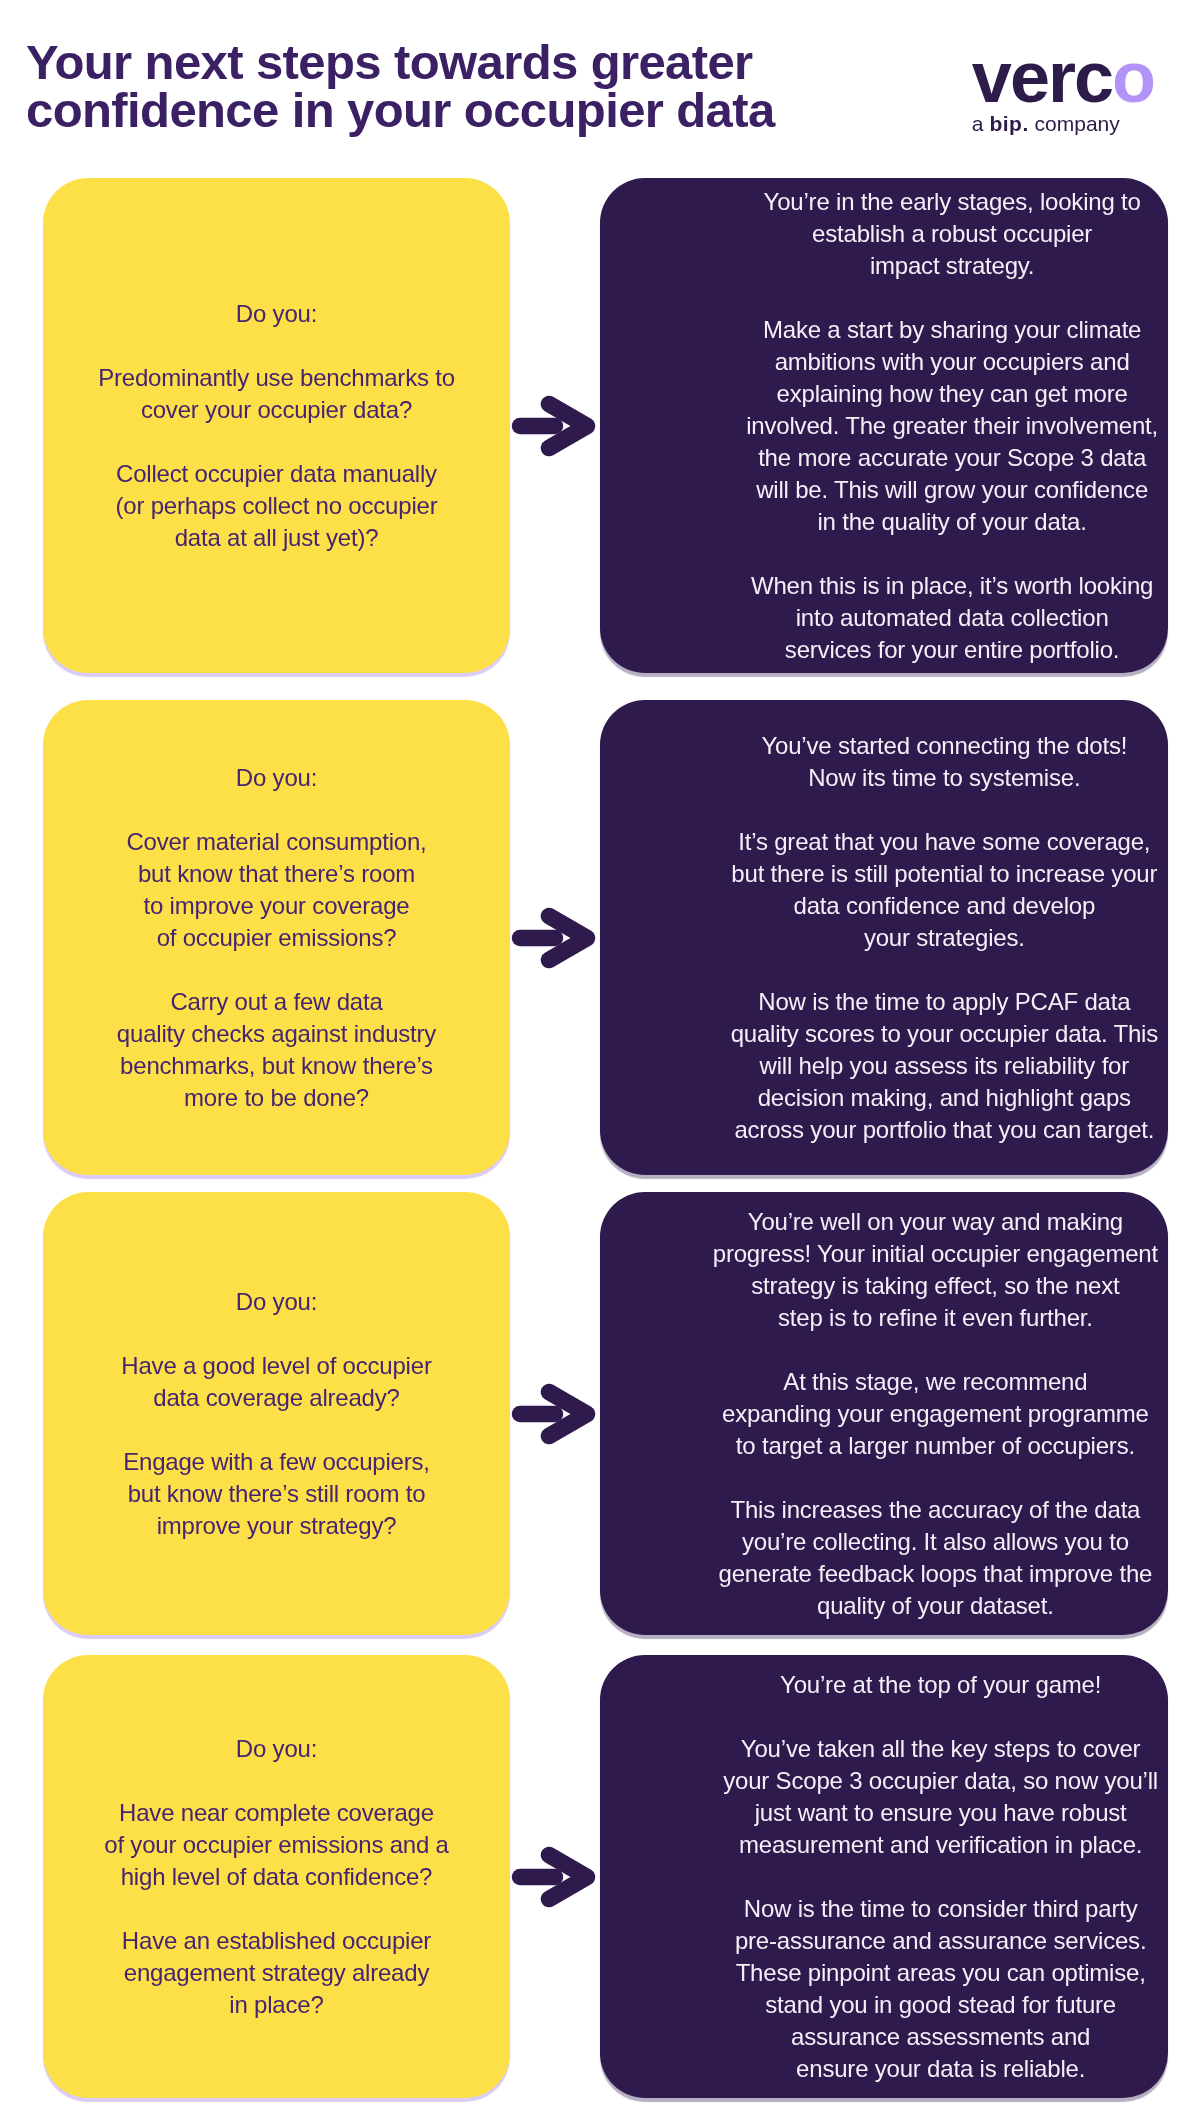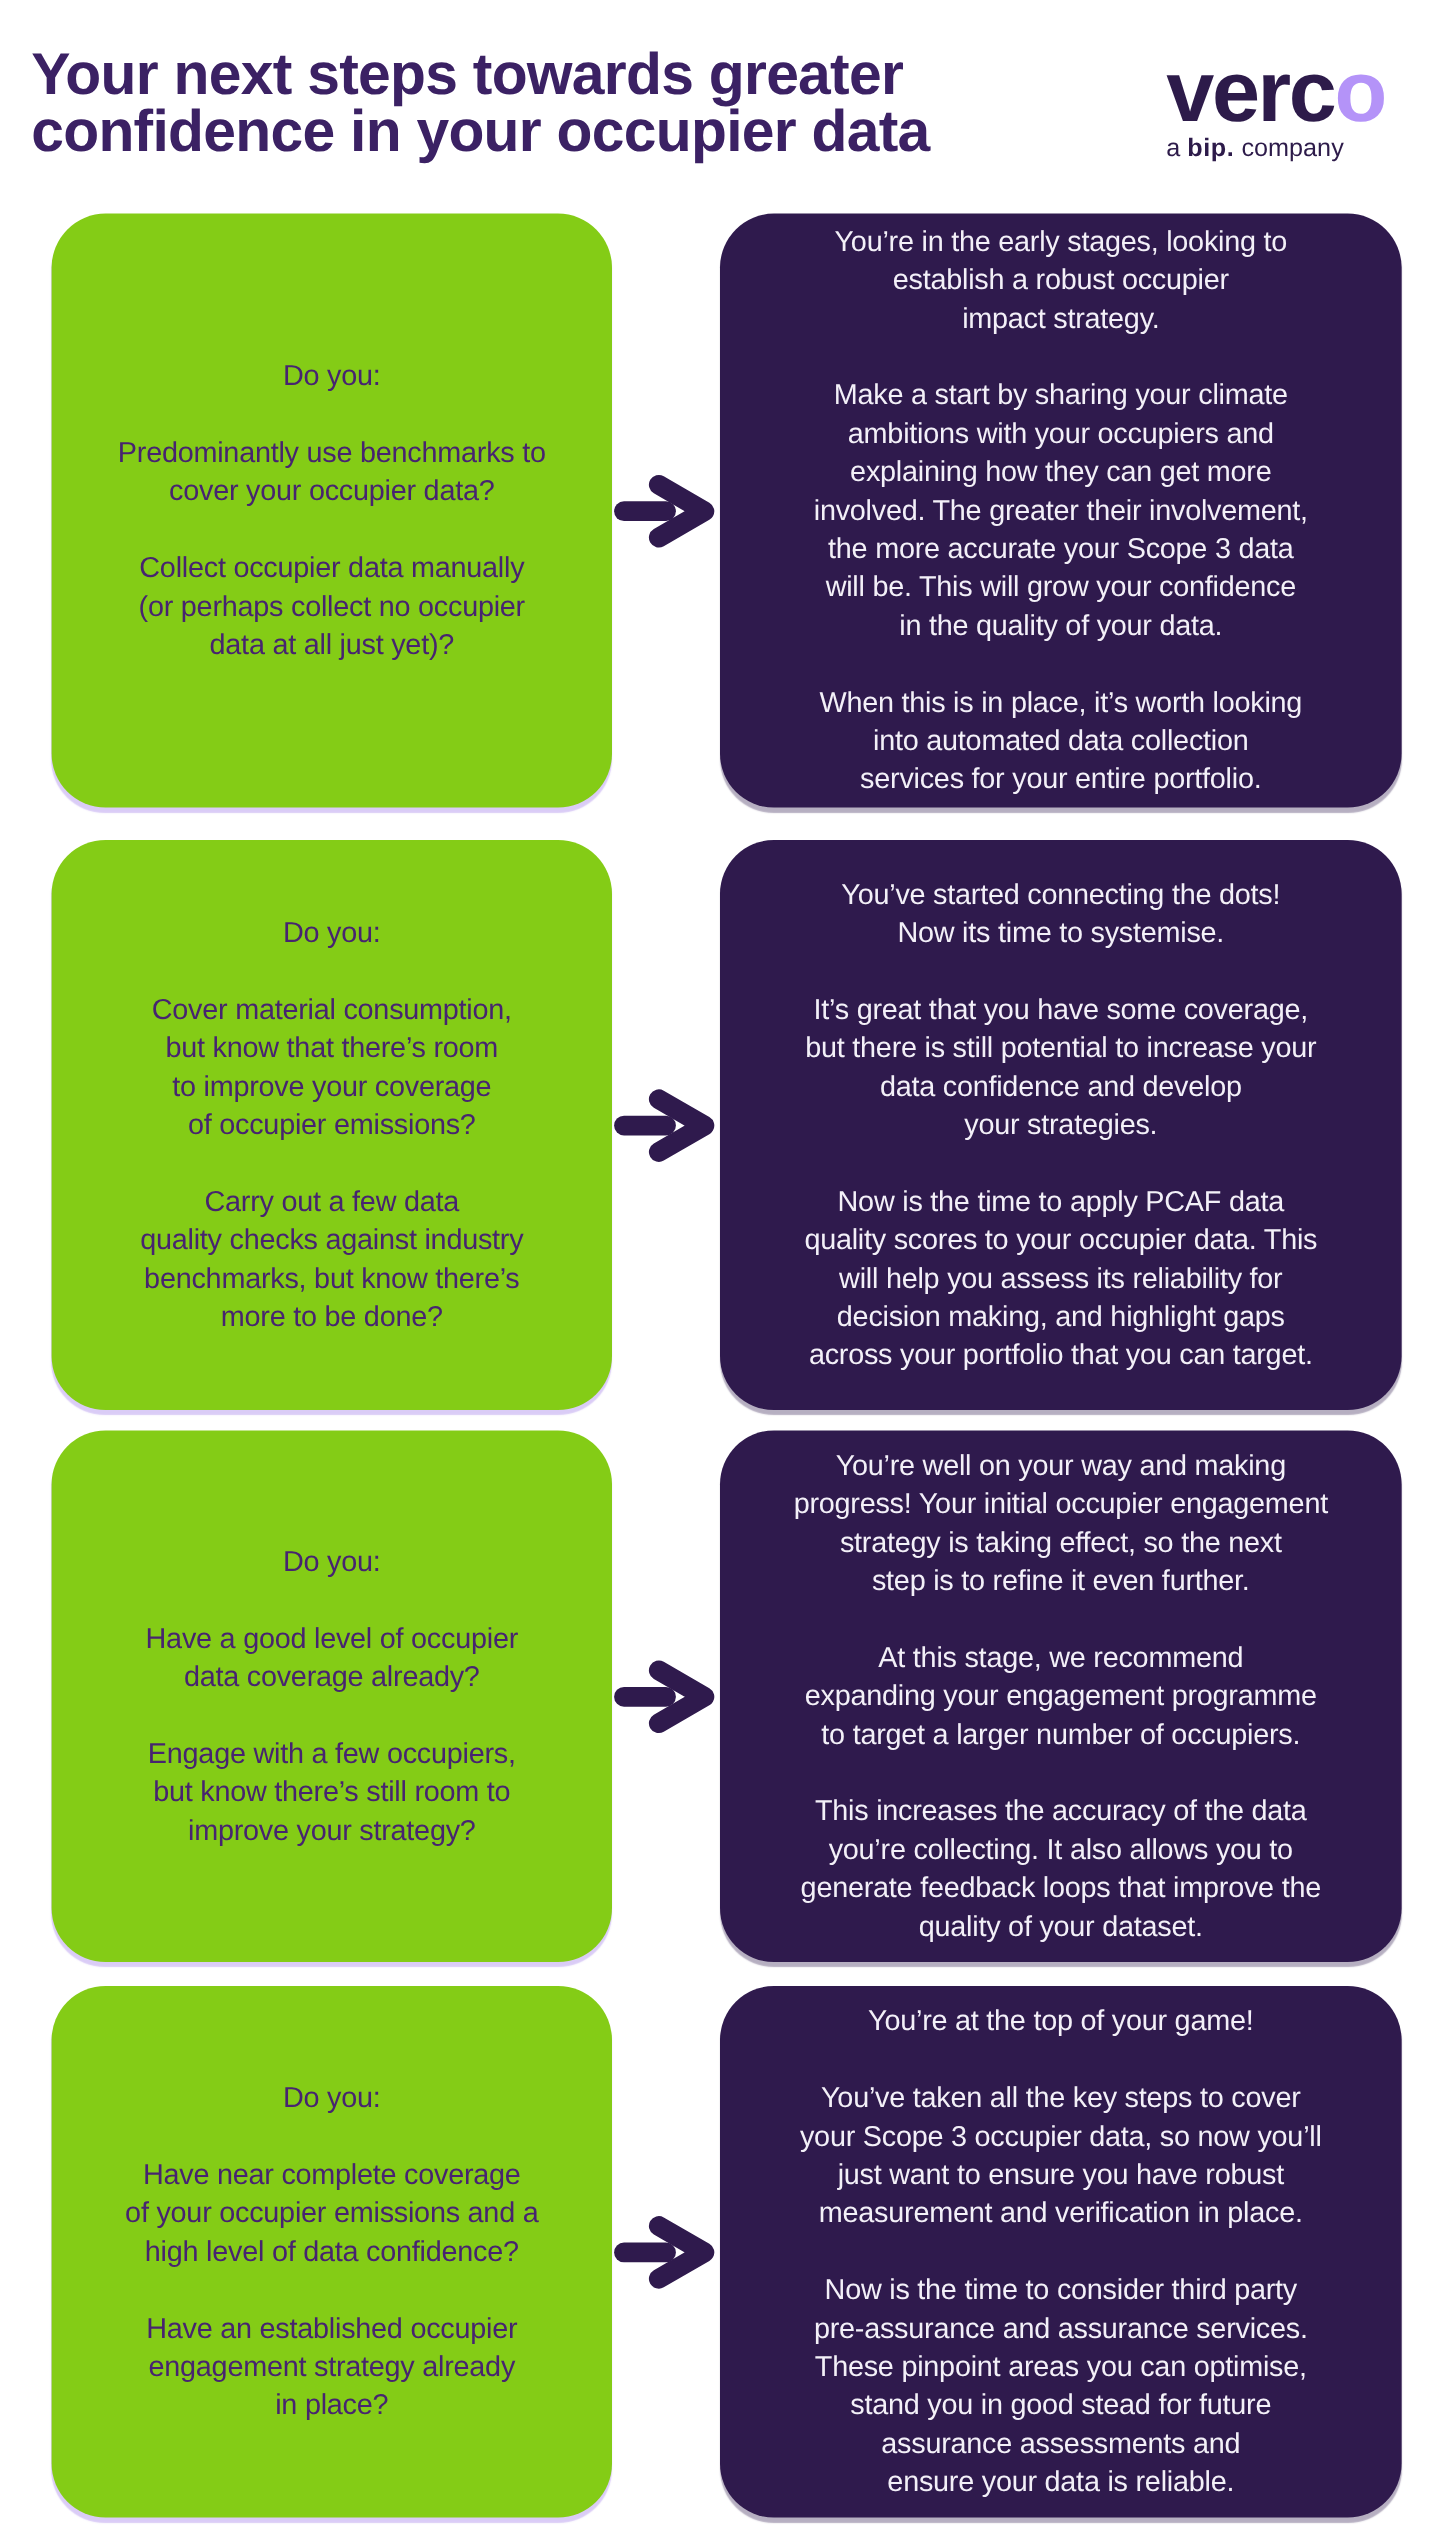--- a/index.html
+++ b/index.html
@@ -30,33 +30,33 @@
   
   .rows { position: absolute; top: 178px; left: 43px; width: 1125px; display: flex; flex-direction: column; }
   .row { display: flex; align-items: stretch; }
   .row-1 { height: 495px; margin-bottom: 27px; }
   .row-2 { height: 475px; margin-bottom: 17px; }
   .row-3 { height: 443px; margin-bottom: 20px; }
   .row-4 { height: 443px; }
 
   .qbox {
     width: 467px; flex: 0 0 467px; box-sizing: border-box;
-    background: #84cc16; border-radius: 45px;
+    background: #fde047; border-radius: 45px;
     display: flex; align-items: center; justify-content: center;
     padding: 27px 18px;
     box-shadow: 0 4px 1px rgba(150, 110, 230, 0.35);
   }
   .arrowcell {
     width: 90px; flex: 0 0 90px;
     display: flex; align-items: center; justify-content: center;
   }
   .abox {
     flex: 1 1 auto; box-sizing: border-box;
     background: #2f1a4d; border-radius: 45px;
-    display: flex; align-items: center; justify-content: center;
+    display: flex; align-items: center; justify-content: flex-end;
     padding: 6px 10px;
     box-shadow: 0 4px 1px rgba(47, 26, 77, 0.35);
   }
   .qtext {
     margin: 0; text-align: center; white-space: pre-line;
     font-size: 24px; line-height: 32px; letter-spacing: -0.2px;
     color: #472470;
   }
   .atext {
     margin: 0; text-align: center; white-space: pre-line;

